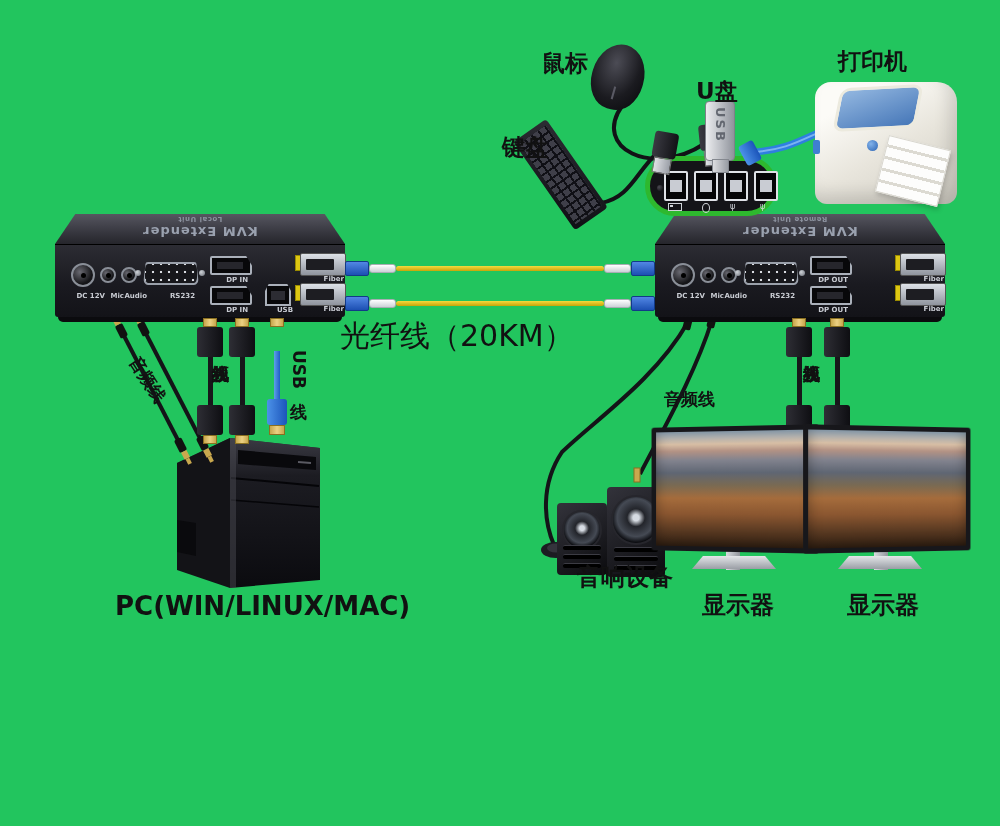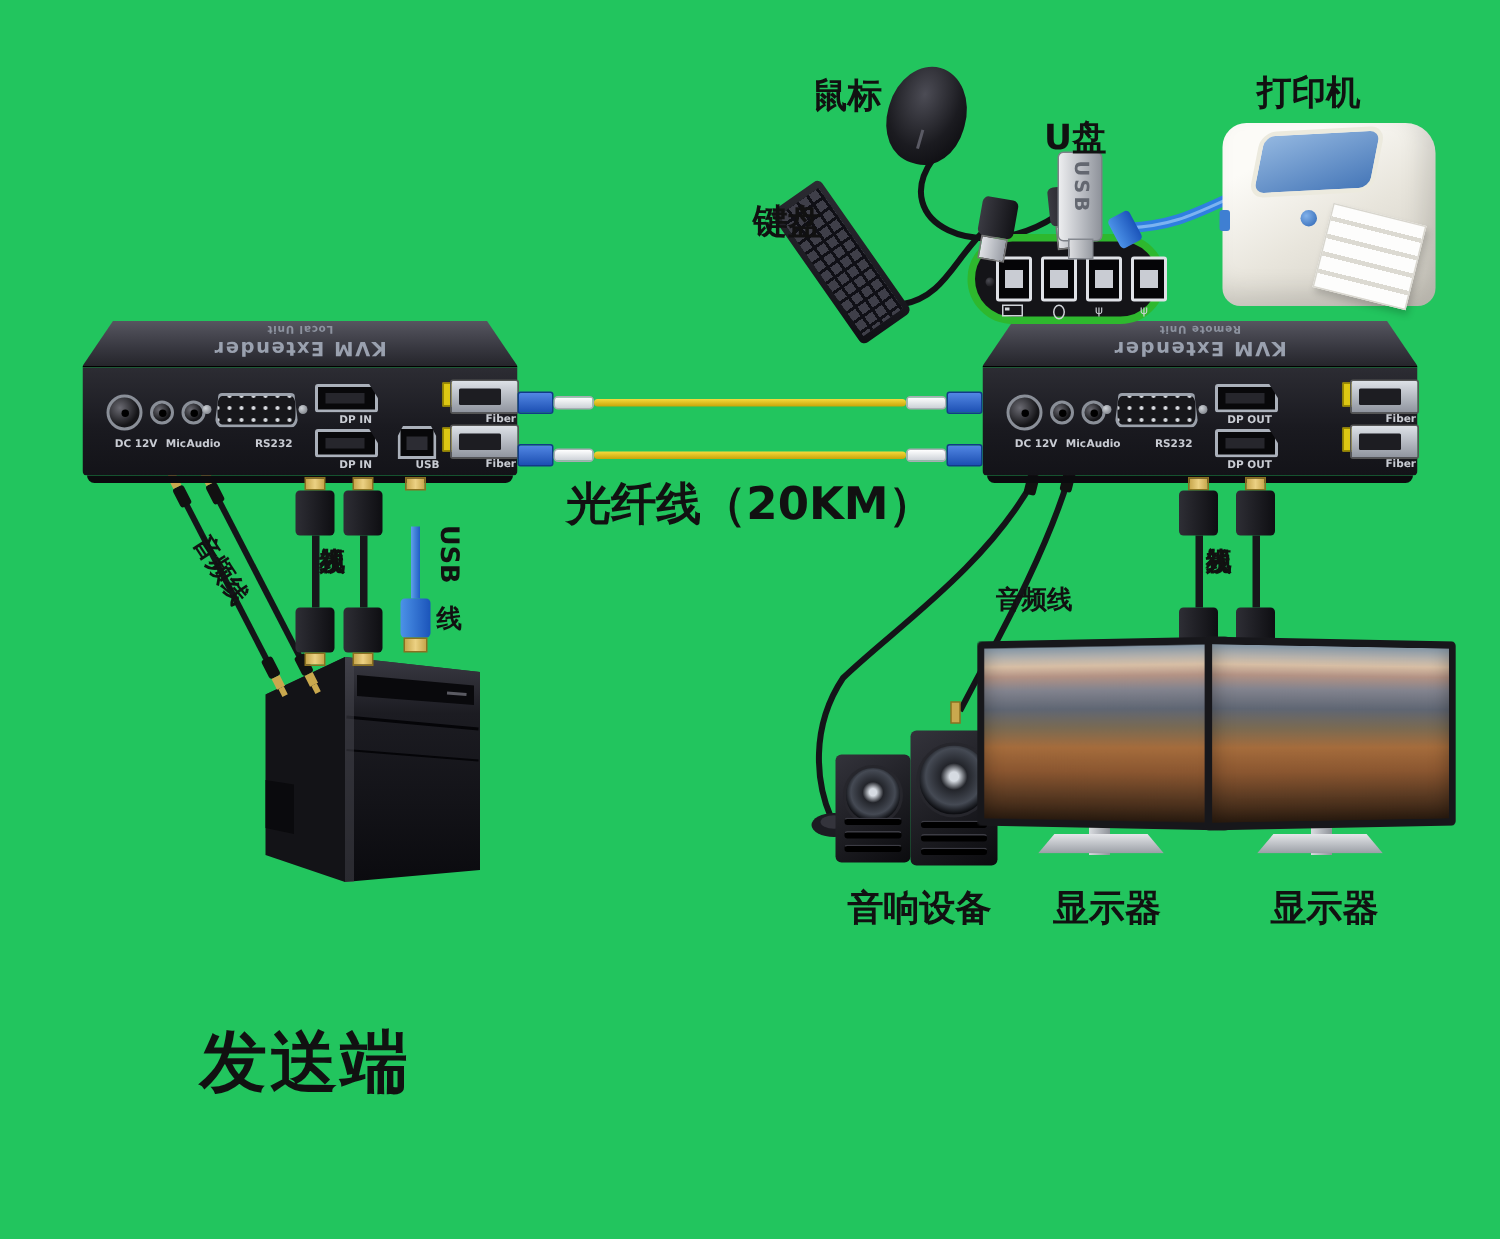--- a/index.html
+++ b/index.html
@@ -43,21 +43,21 @@
   .sfp{position:absolute;width:44px;height:21px;background:linear-gradient(180deg,#dde1e7,#8f949e);
        border:1px solid #555;border-radius:2px;}
   .sfp::after{content:"";position:absolute;left:5px;top:5px;right:11px;bottom:5px;background:#1d1d22;border-radius:1px;}
   .sfp-tab{position:absolute;width:6px;height:14px;background:#ddc713;border:1px solid #9a8a00;}
 
   
   .fiber-cable{position:absolute;left:345px;width:310px;height:16px;display:flex;align-items:center;z-index:3;}
   .lc{width:22px;height:13px;background:linear-gradient(180deg,#5287e4,#1c4fb2);border:1px solid #123a88;border-radius:2px;}
   .boot{width:25px;height:7px;background:linear-gradient(180deg,#ffffff,#ccd1d7);border:1px solid #a8adb4;border-radius:3px;}
   .fiber-line{flex:1;height:5px;background:linear-gradient(180deg,#f6da3d,#c8a508);border-radius:3px;}
-  .fiber-label{position:absolute;left:340px;width:320px;top:316px;text-align:center;font-size:30px;font-weight:bold;z-index:6;}
+  .fiber-label{position:absolute;left:340px;width:320px;top:316px;font-size:30px;font-weight:normal;z-index:6;}
 
   
   .dpcable{position:absolute;width:26px;z-index:2;}
   .gold-tip{margin:0 auto;width:12px;height:7px;background:linear-gradient(90deg,#c7a64c,#ecd183 50%,#c7a64c);border:1px solid #8a7020;}
   .dp-head{width:26px;height:30px;background:linear-gradient(90deg,#2e2e35,#0e0e12);border-radius:3px;}
   .dp-wire{margin:0 auto;width:5px;height:48px;background:#17171a;}
   .usb-cable{position:absolute;width:22px;z-index:2;}
   .usb-headB{margin:0 auto;width:18px;height:24px;background:linear-gradient(90deg,#5a9bف  #fff0,#4388e4,#1b54ba);border-radius:3px;}
   .usb-wire{margin:0 auto;width:6px;height:48px;background:linear-gradient(90deg,#5fa0ea,#1f5ec4);}
   .usb-headA{margin:0 auto;width:20px;height:26px;background:linear-gradient(90deg,#4c92e8,#1b54ba);border-radius:3px;}
@@ -341,21 +341,21 @@
   <div class="lbl lbl-cable vtext" style="left:210px;top:351px;z-index:7;background:rgba(255,255,255,.0);">视频线</div>
   <div class="usb-cable" style="left:266px;top:318px;">
     <div class="gold-tip"></div>
       <div class="usb-headB"></div>
       <div class="usb-wire"></div>
       <div class="usb-headA"></div>
     <div class="gold-tip" style="width:14px;height:8px;"></div>
   </div>
   <div class="lbl lbl-cable vtext" style="left:288px;top:350px;">USB线</div>
 
-  <div class="lbl lbl-section" style="left:133px;top:678px;">发送端</div>
+  <div class="lbl" style="left:115px;top:591px;width:260px;text-align:center;font-size:26px;font-weight:600;">PC(WIN/LINUX/MAC)</div>
 
   <div class="lbl lbl-cable" style="left:664px;top:388px;">音频线</div>
   <div class="dpcable" style="left:786px;top:318px;">
     <div class="gold-tip"></div>
       <div class="dp-head"></div>
       <div class="dp-wire"></div>
       <div class="dp-head"></div>
       <div class="gold-tip"></div>
   </div>
   <div class="dpcable" style="left:824px;top:318px;">
@@ -376,21 +376,21 @@
       </div>
   </div>
   <div class="speaker" style="left:607px;top:487px;width:58px;height:90px;">
     <div class="driver" style="top:8px;width:46px;height:46px;"></div>
     <div class="slots">
         <div></div>
         <div></div>
         <div></div>
       </div>
   </div>
-  <div class="lbl lbl-dev" style="left:553px;top:589px;width:120px;text-align:center;">音响设备</div>
+  <div class="lbl lbl-dev" style="left:553px;top:561px;width:120px;text-align:right;">音响设备</div>
 
   <div class="stand-neck" style="left:726px;top:538px;"></div>
   <div class="stand-base" style="left:692px;top:556px;"></div>
   <div class="stand-neck" style="left:874px;top:538px;"></div>
   <div class="stand-base" style="left:838px;top:556px;"></div>
   <div class="monitor" style="left:646px;top:426px;transform:perspective(900px) rotateY(-16deg);"></div>
   <div class="monitor" style="left:802px;top:426px;transform:perspective(900px) rotateY(16deg);"></div>
   <div class="lbl lbl-dev" style="left:688px;top:589px;width:100px;text-align:center;">显示器</div>
   <div class="lbl lbl-dev" style="left:833px;top:589px;width:100px;text-align:center;">显示器</div>
 

